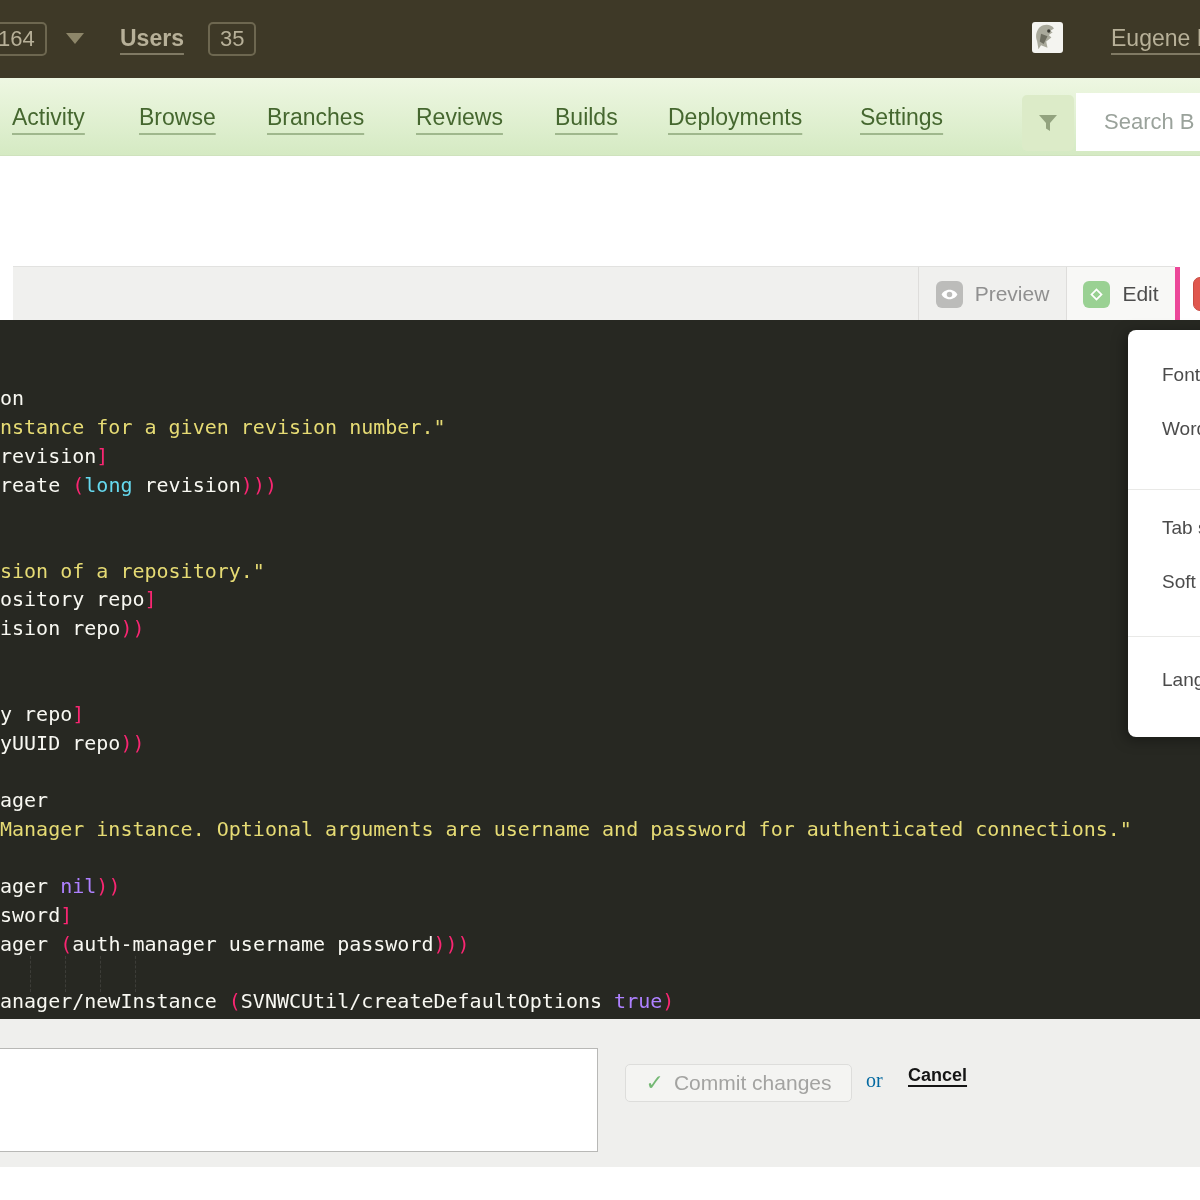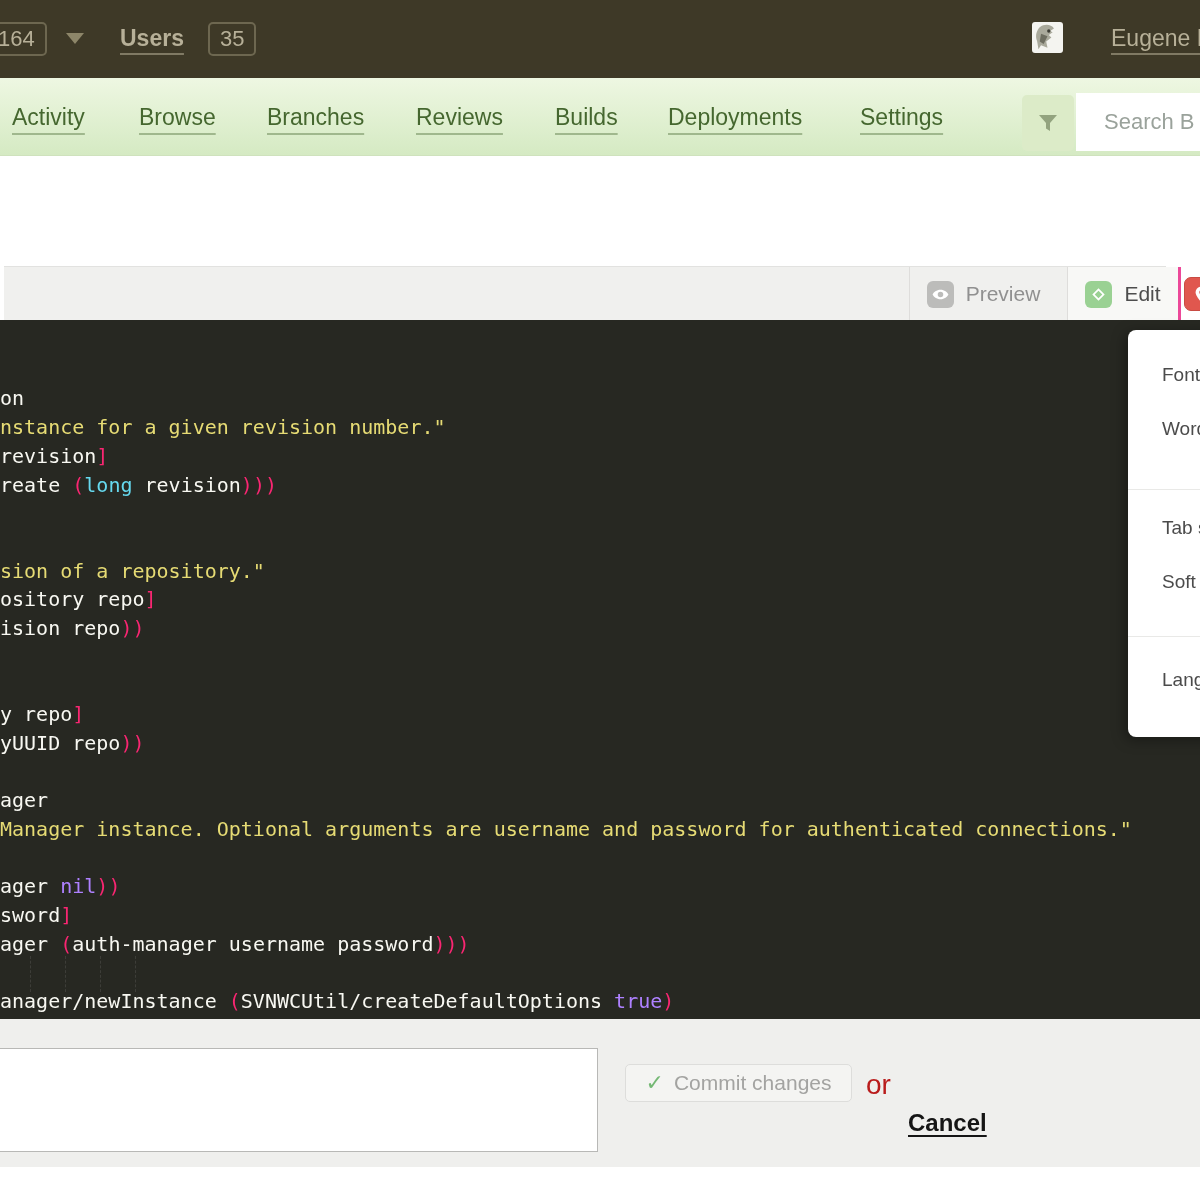--- a/index.html
+++ b/index.html
@@ -30,26 +30,26 @@
        text-decoration:underline;text-decoration-color:rgba(69,103,47,.40);
        text-decoration-thickness:2px;text-underline-offset:8px;}
   .filter-btn{position:absolute;left:1022px;top:17px;width:52px;height:56px;background:#dcebc8;
               border-radius:5px;display:flex;align-items:center;justify-content:center;cursor:pointer;}
   .search-input{position:absolute;left:1076px;top:15px;width:140px;height:58px;background:#fff;
                 border:none;outline:none;font-size:22px;color:#555;padding:0 0 0 28px;
                 font-family:"Liberation Sans",sans-serif;box-sizing:border-box;}
   .search-input::placeholder{color:#9aa29b;}
 
   
-  .toolbar{position:absolute;left:4px;top:266px;width:1162px;height:54px;background:#f0f0ee;
+  .toolbar{position:absolute;left:13px;top:266px;width:1162px;height:54px;background:#f0f0ee;
            border-top:1px solid #e2e2e0;box-sizing:border-box;}
   .tool-seg{position:absolute;top:0;height:54px;display:flex;align-items:center;gap:12px;
             border-left:1px solid #dedddb;box-sizing:border-box;cursor:pointer;justify-content:center;}
   .seg-preview{left:905px;width:148px;}
-  .seg-edit{left:1053px;width:114px;background:#f8f8f6;border-right:3px solid #ec4899;margin-left:10px;}
+  .seg-edit{left:1053px;width:114px;background:#f8f8f6;border-right:5px solid #ec4899;}
   .seg-danger{left:1167px;width:60px;border-left:none;}
   .mini-icon{width:27px;height:27px;border-radius:6px;display:flex;align-items:center;justify-content:center;}
   .mini-preview{background:#bcbcba;}
   .mini-edit{background:var(--edit_icon_green);}
   .seg-label{font-size:21px;}
   .lbl-preview{color:#909090;}
   .lbl-edit{color:#4d4d4d;}
   .danger-btn{width:34px;height:34px;border-radius:7px;background:var(--danger_red);
               border:1px solid #c84b43;display:flex;align-items:center;justify-content:center;box-sizing:border-box;}
 
@@ -77,23 +77,23 @@
   
   .footer{position:absolute;left:0;top:1019px;width:1200px;height:148px;background:#efefed;}
   .commit-msg{position:absolute;left:-20px;top:29px;width:618px;height:104px;background:#fff;
               border:1px solid #b8b8b6;resize:none;box-sizing:border-box;outline:none;
               font-family:"Liberation Sans",sans-serif;font-size:18px;padding:8px;}
   .commit-btn{position:absolute;left:625px;top:45px;width:227px;height:38px;background:#f4f4f2;
               border:1px solid #dddddb;border-radius:5px;display:flex;align-items:center;
               justify-content:center;gap:10px;cursor:pointer;box-sizing:border-box;}
   .commit-btn .check{color:var(--commit_check_green);font-size:22px;}
   .commit-btn .lbl{color:#a3a3a1;font-size:21px;}
-  .or-label{position:absolute;left:866px;top:50px;color:#b91c1c;font-size:28px;}
-  .cancel-link{position:absolute;left:908px;top:46px;color:#151515;font-size:24px;font-weight:bold;
-               text-decoration:underline;text-decoration-thickness:2px;text-underline-offset:4px;cursor:pointer;margin-top:44px;}
+  .or-label{position:absolute;left:866px;top:50px;color:#0369a1;font-size:20px;font-family:Liberation Serif, serif;}
+  .cancel-link{position:absolute;left:908px;top:46px;color:#151515;font-size:18px;font-weight:bold;
+               text-decoration:underline;text-decoration-thickness:2px;text-underline-offset:4px;cursor:pointer;}
 </style>
 </head>
 <body>
 
 <div id="screen">
 
   <header class="topbar">
     <span class="tb-badge rev-badge">164</span>
     <span class="tb-caret"></span>
     <a class="tb-link users-link">Users</a>

